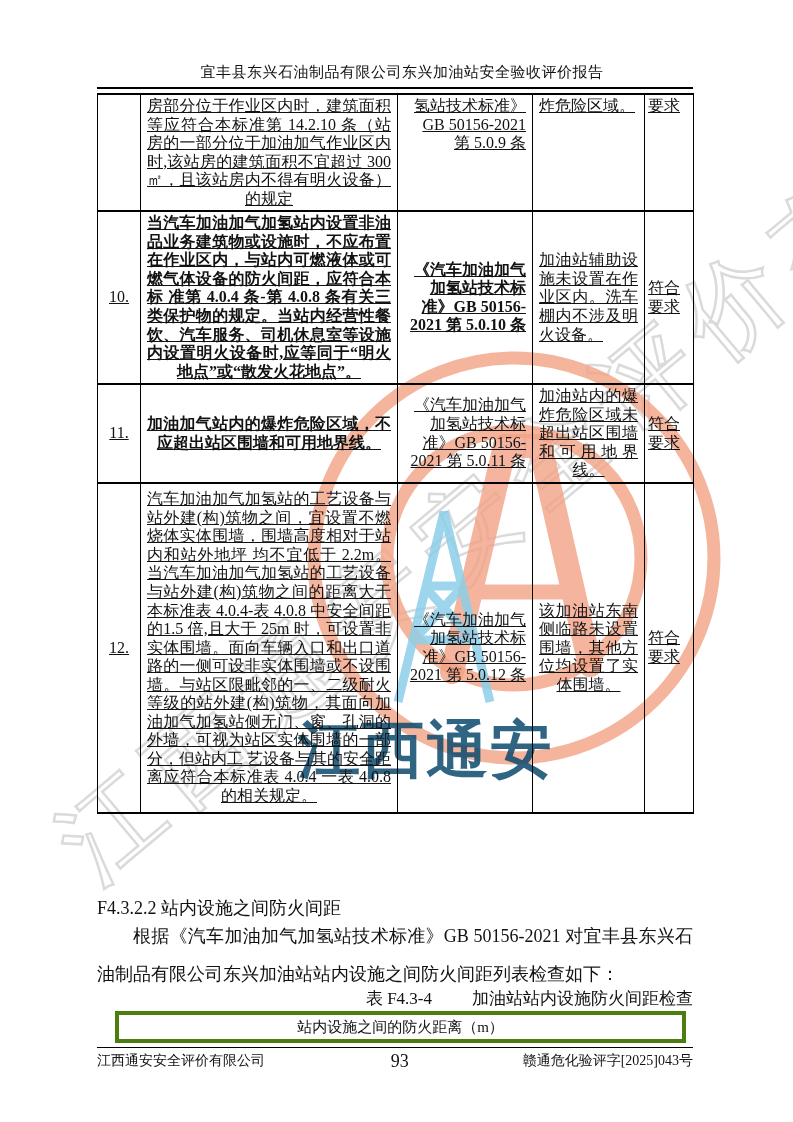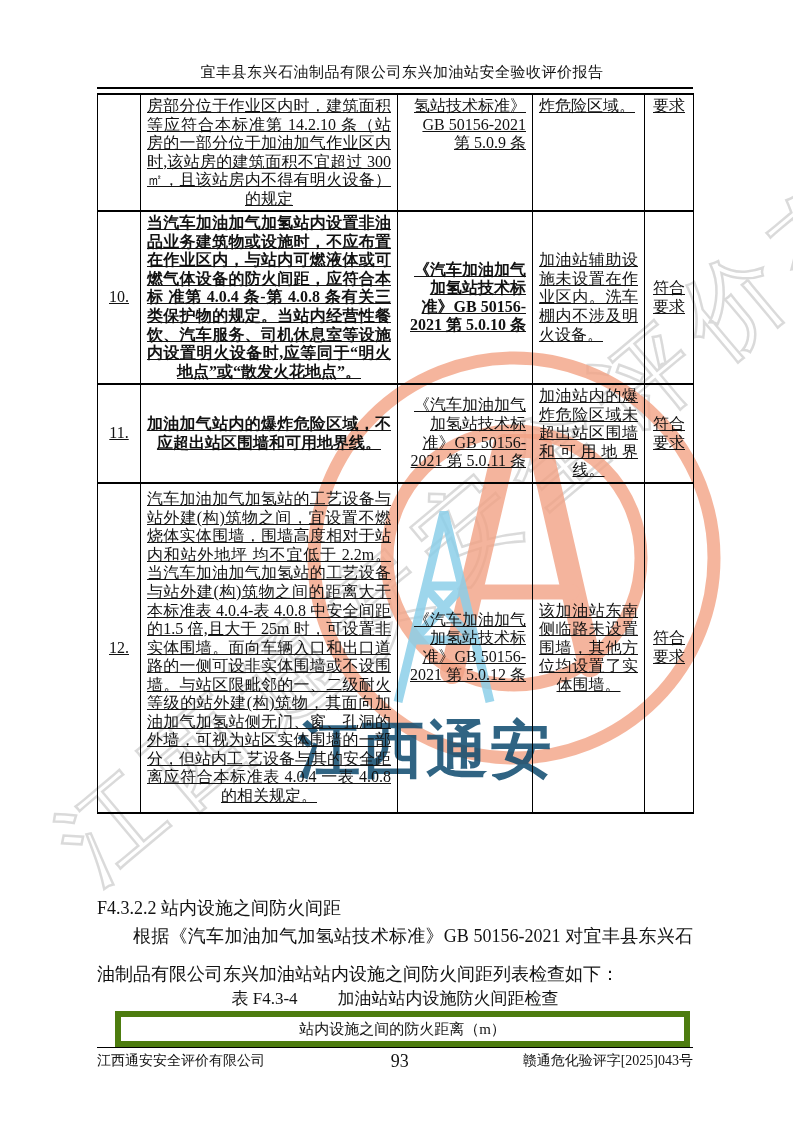--- a/index.html
+++ b/index.html
@@ -25,41 +25,41 @@
     border:1px solid #000;border-top-width:2px;border-bottom-width:2px;
     padding:2px 6px;font-size:16px;line-height:1.16;vertical-align:middle;
     overflow:hidden;
     text-decoration:underline;
   }
   .doc-table td.c-no{text-align:center;padding:2px 2px;}
   .doc-table td.c-req{text-align:justify;text-align-last:center;}
   .doc-table td.c-std{text-align:right;}
   .doc-table td.c-find{text-align:justify;text-align-last:center;}
   .doc-table td.c-find.left{text-align-last:left;margin-top:8px;}
-  .doc-table td.c-ok{text-align:center;padding:2px 3px;}
+  .doc-table td.c-ok{text-align:left;padding:2px 3px;}
   .doc-table tr.r-cont td{vertical-align:top;}
   .doc-table tr.r-cont td.c-find{text-align:left;text-align-last:left;}
   .bold{font-weight:bold;}
 
   .para{
     position:absolute;left:97px;width:596px;
     font-size:18px;line-height:38px;text-align:justify;
   }
   .indent{text-indent:2em;}
   .para-1{top:786px;}
   .section-heading{position:absolute;left:97px;top:891px;font-size:18px;line-height:34px;white-space:nowrap;}
   .para-2{top:917px;}
   .table-caption{
     position:absolute;left:97px;top:987px;width:596px;
-    font-size:17px;text-align:center;white-space:nowrap;
+    font-size:17px;text-align:right;white-space:nowrap;
   }
   .caption-gap{display:inline-block;width:40px;}
   .next-table{
     position:absolute;left:115px;top:1011px;width:563px;height:24px;
-    border:6px solid #4d7c0f;font-size:15px;text-align:center;line-height:24px;
+    border:4px solid #4d7c0f;font-size:15px;text-align:center;line-height:24px;
   }
   .footer-rule{position:absolute;top:1047px;left:97px;width:596px;border-top:1.5px solid #000;}
   .footer{
     position:absolute;top:1051px;left:97px;width:596px;
     display:flex;justify-content:space-between;align-items:flex-start;
     font-size:14px;line-height:20px;
   }
   .footer .pageno{font-size:18px;margin-left:12px;}
   .wm-red-text{
     position:absolute;left:298px;top:708px;

